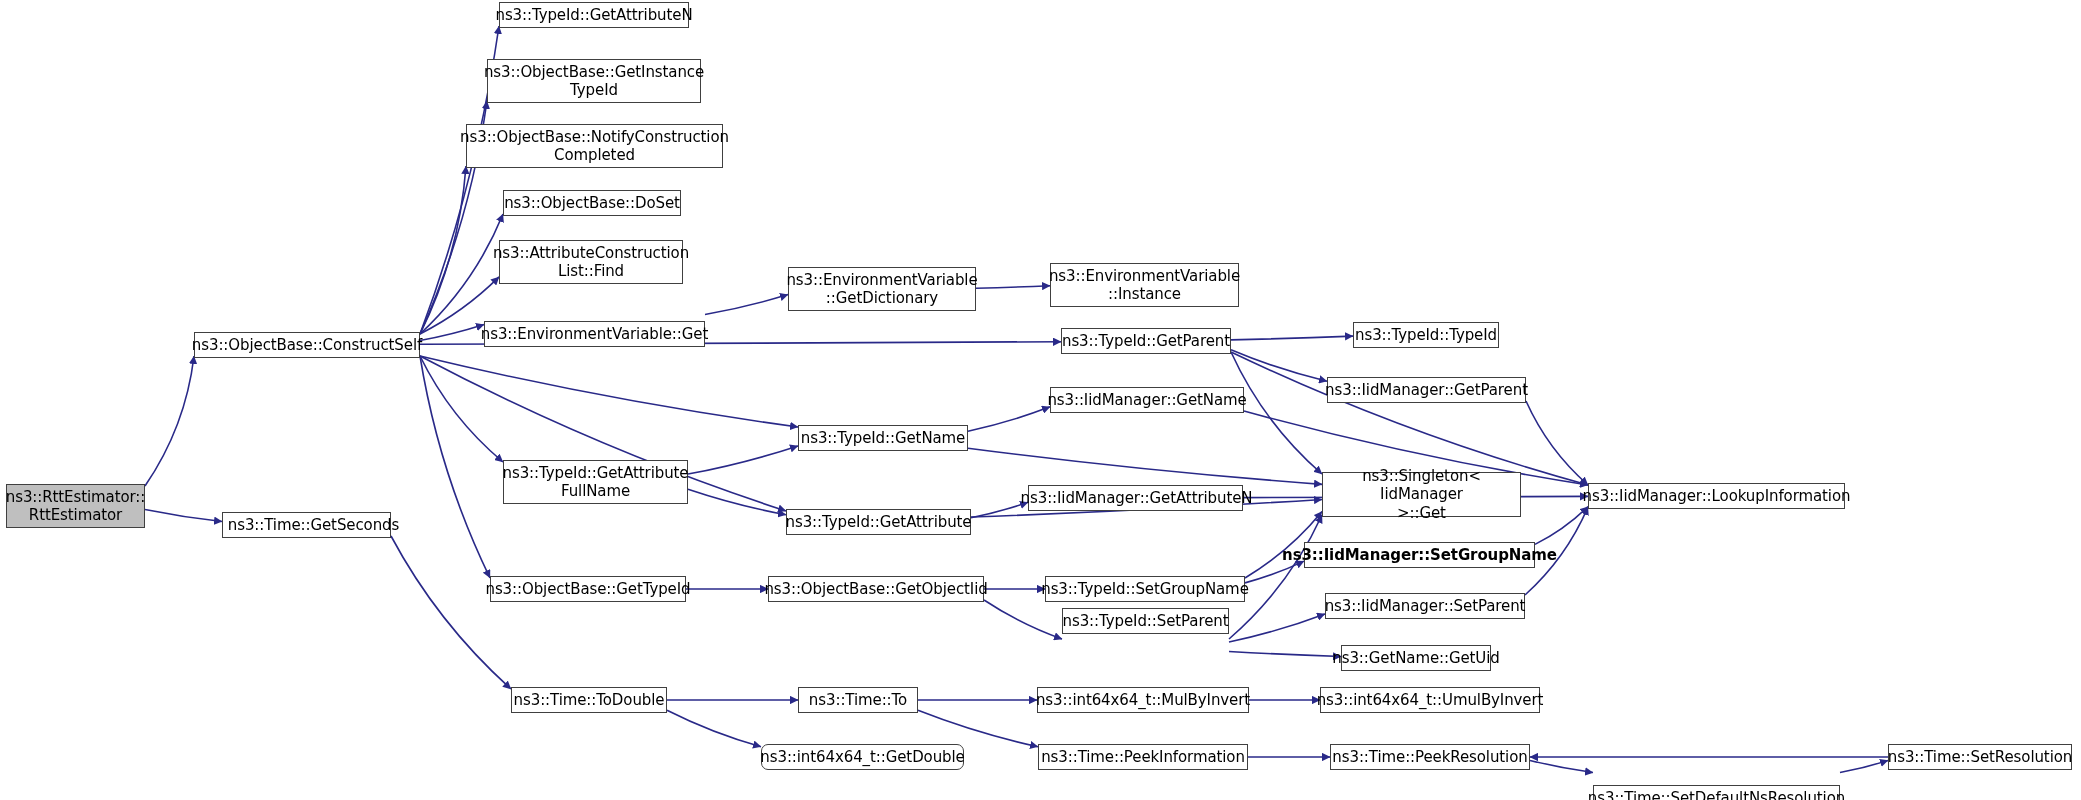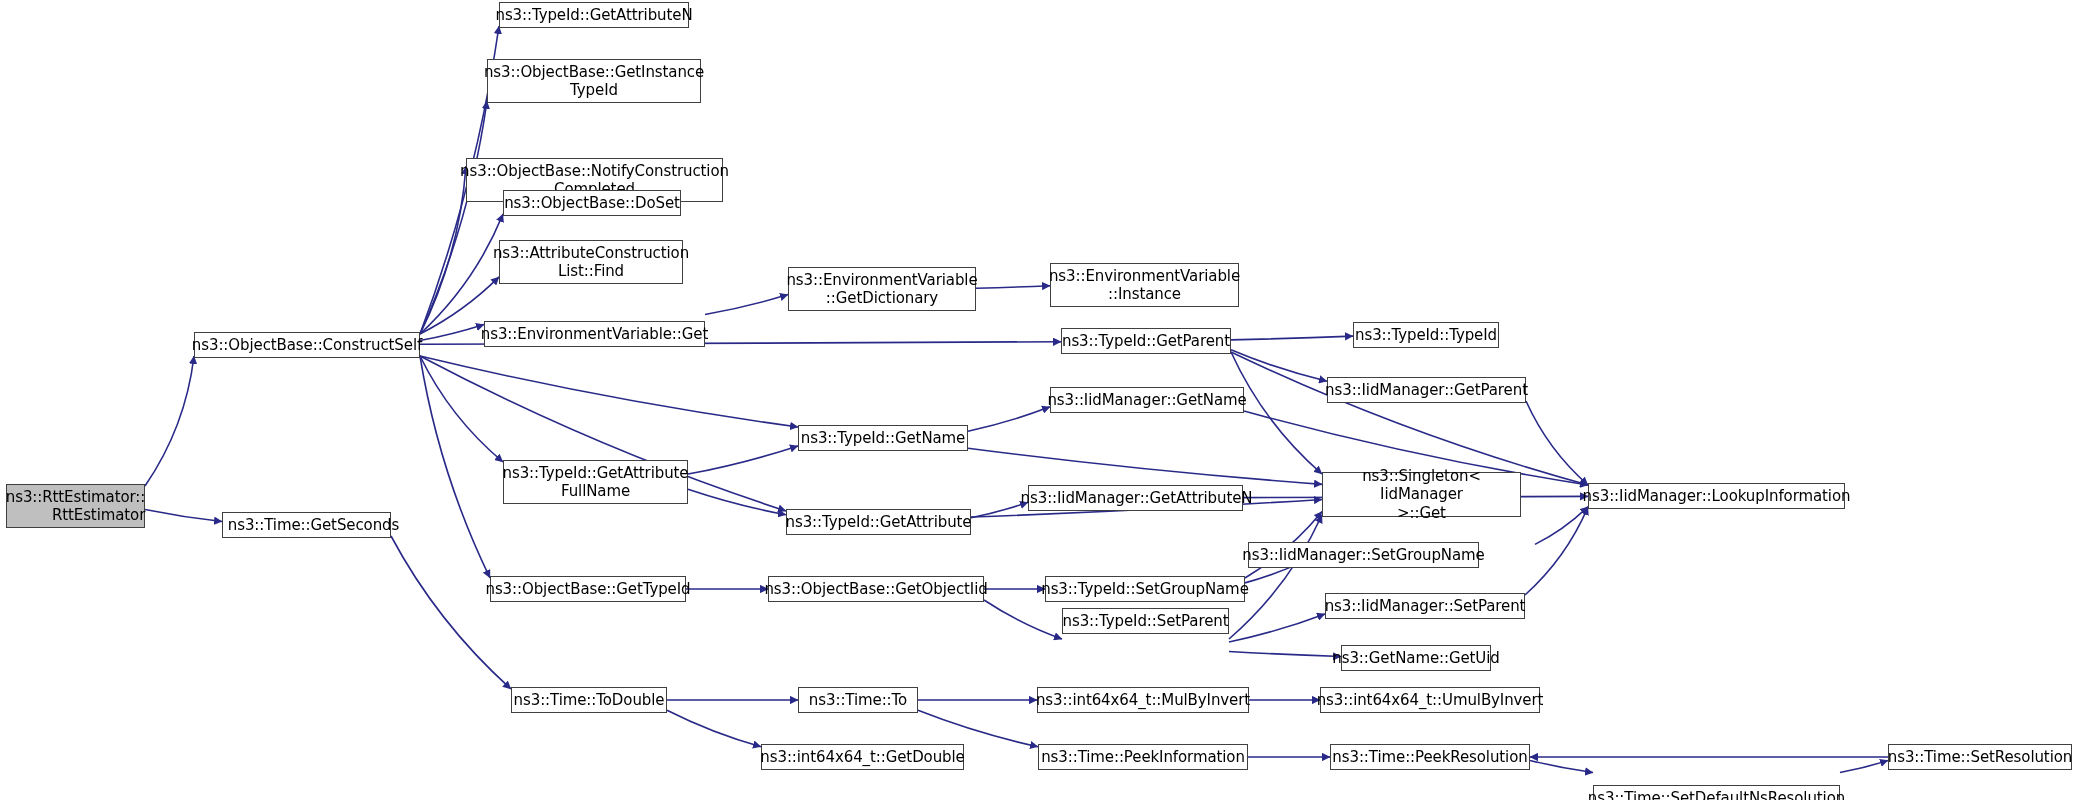--- a/index.html
+++ b/index.html
@@ -100,28 +100,28 @@
         <path d="M 918 700 Q 977.5 700 1037 700" marker-end="url(#arrow)"></path>
         <path d="M 918 710.26 Q 976.5675873241142 733.2118838022559 1038 746.74" marker-end="url(#arrow)"></path>
         <path d="M 1249 700 Q 1284.5 700 1320 700" marker-end="url(#arrow)"></path>
         <path d="M 1248 757 Q 1289 757 1330 757" marker-end="url(#arrow)"></path>
         <path d="M 1530 760.42 Q 1561.1888874189992 768.111849720645 1593 772.58" marker-end="url(#arrow)"></path>
         <path d="M 1840 772.58 Q 1864.4031369336387 768.0913300012054 1888 760.42" marker-end="url(#arrow)"></path>
         <path d="M 1888 757 Q 1709 757 1530 757" marker-end="url(#arrow)"></path>
       </g>
   </svg>
   <div id="node-layer">
-      <div class="node root" style="left: 6px; top: 484px; width: 139px; height: 44px; text-align: right;">ns3::RttEstimator::
+      <div class="node root" style="left: 6px; top: 484px; width: 139px; height: 44px;">ns3::RttEstimator::
 RttEstimator</div>
       <div class="node" style="left: 194px; top: 332px; width: 226px; height: 26px;">ns3::ObjectBase::ConstructSelf</div>
       <div class="node" style="left: 222px; top: 512px; width: 169px; height: 26px; padding-left: 19px;">ns3::Time::GetSeconds</div>
       <div class="node" style="left: 499px; top: 2px; width: 190px; height: 26px;">ns3::TypeId::GetAttributeN</div>
       <div class="node" style="left: 487px; top: 59px; width: 214px; height: 44px;">ns3::ObjectBase::GetInstance
 TypeId</div>
-      <div class="node" style="left: 466px; top: 124px; width: 257px; height: 44px; margin-top: 34px;">ns3::ObjectBase::NotifyConstruction
+      <div class="node" style="left: 466px; top: 124px; width: 257px; height: 44px;">ns3::ObjectBase::NotifyConstruction
 Completed</div>
       <div class="node" style="left: 503px; top: 190px; width: 178px; height: 26px;">ns3::ObjectBase::DoSet</div>
       <div class="node" style="left: 499px; top: 240px; width: 184px; height: 44px;">ns3::AttributeConstruction
 List::Find</div>
       <div class="node" style="left: 484px; top: 307px; width: 221px; height: 26px; margin-top: 14px;">ns3::EnvironmentVariable::Get</div>
       <div class="node" style="left: 788px; top: 267px; width: 188px; height: 44px;">ns3::EnvironmentVariable
 ::GetDictionary</div>
       <div class="node" style="left: 1050px; top: 263px; width: 189px; height: 44px;">ns3::EnvironmentVariable
 ::Instance</div>
       <div class="node" style="left: 1061px; top: 328px; width: 170px; height: 26px;">ns3::TypeId::GetParent</div>
@@ -132,27 +132,27 @@
       <div class="node" style="left: 503px; top: 460px; width: 185px; height: 44px;">ns3::TypeId::GetAttribute
 FullName</div>
       <div class="node" style="left: 786px; top: 509px; width: 185px; height: 26px;">ns3::TypeId::GetAttribute</div>
       <div class="node" style="left: 1028px; top: 485px; width: 215px; height: 26px; padding-left: 7px;">ns3::IidManager::GetAttributeN</div>
       <div class="node" style="left: 1322px; top: 472px; width: 199px; height: 45px;">ns3::Singleton&lt; IidManager
 &gt;::Get</div>
       <div class="node" style="left: 1588px; top: 483px; width: 257px; height: 26px;">ns3::IidManager::LookupInformation</div>
       <div class="node" style="left: 490px; top: 576px; width: 196px; height: 26px;">ns3::ObjectBase::GetTypeId</div>
       <div class="node" style="left: 768px; top: 576px; width: 216px; height: 26px;">ns3::ObjectBase::GetObjectIid</div>
       <div class="node" style="left: 1045px; top: 576px; width: 200px; height: 26px;">ns3::TypeId::SetGroupName</div>
-      <div class="node" style="left: 1248px; top: 542px; width: 231px; height: 26px;">ns3::IidManager::SetGroupName</div>
+      <div class="node" style="left: 1304px; top: 542px; width: 231px; height: 26px; font-weight: bold;">ns3::IidManager::SetGroupName</div>
       <div class="node" style="left: 1062px; top: 608px; width: 167px; height: 26px;">ns3::TypeId::SetParent</div>
       <div class="node" style="left: 1325px; top: 593px; width: 200px; height: 26px;">ns3::IidManager::SetParent</div>
       <div class="node" style="left: 1341px; top: 645px; width: 150px; height: 26px;">ns3::GetName::GetUid</div>
       <div class="node" style="left: 511px; top: 687px; width: 156px; height: 26px;">ns3::Time::ToDouble</div>
       <div class="node" style="left: 798px; top: 687px; width: 120px; height: 26px;">ns3::Time::To</div>
-      <div class="node" style="left: 761px; top: 744px; width: 203px; height: 26px;">ns3::int64x64_t::GetDouble</div>
+      <div class="node" style="left: 761px; top: 744px; width: 203px; height: 26px; border-radius: 7px;">ns3::int64x64_t::GetDouble</div>
       <div class="node" style="left: 1037px; top: 687px; width: 212px; height: 26px;">ns3::int64x64_t::MulByInvert</div>
       <div class="node" style="left: 1320px; top: 687px; width: 220px; height: 26px;">ns3::int64x64_t::UmulByInvert</div>
       <div class="node" style="left: 1038px; top: 744px; width: 210px; height: 26px;">ns3::Time::PeekInformation</div>
       <div class="node" style="left: 1330px; top: 744px; width: 200px; height: 26px;">ns3::Time::PeekResolution</div>
       <div class="node" style="left: 1593px; top: 785px; width: 247px; height: 26px;">ns3::Time::SetDefaultNsResolution</div>
       <div class="node" style="left: 1888px; top: 744px; width: 184px; height: 26px;">ns3::Time::SetResolution</div>
     </div>
 </div>
 
 </body></html>

